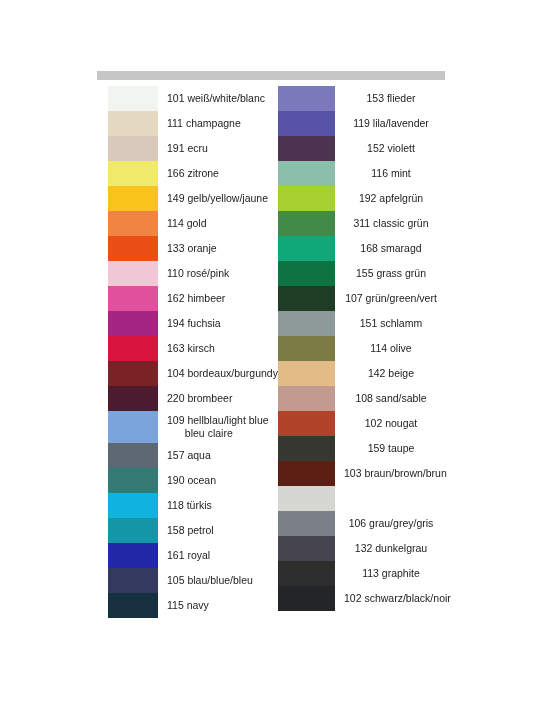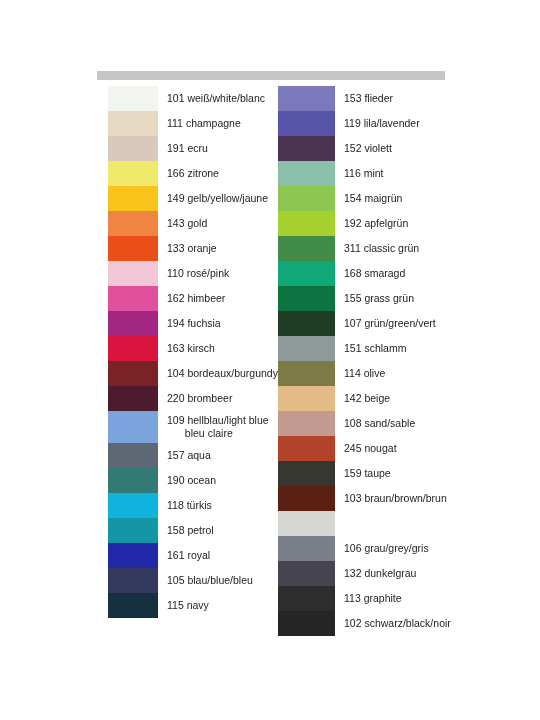--- a/index.html
+++ b/index.html
@@ -50,20 +50,21 @@
   }
 
   #column-left {
     margin-left: 108px;
     width: 160px;
   }
 
   #column-right {
     margin-left: 10px;
     width: 160px;
+    text-align: center;
   }
 
   .color-row {
     display: flex;
     flex-direction: row;
     align-items: stretch;
     height: 25px;
   }
 
   .color-row.tall {
@@ -142,21 +143,21 @@
         </div>
         <div class="color-row">
           <div class="swatch" style="background: rgb(249, 195, 28);"></div>
           <div class="label">
             <span class="line1">149 gelb/yellow/jaune</span>
           </div>
         </div>
         <div class="color-row">
           <div class="swatch" style="background: rgb(240, 132, 66);"></div>
           <div class="label">
-            <span class="line1">143 gold</span>
+            <span class="line1">114 gold</span>
           </div>
         </div>
         <div class="color-row">
           <div class="swatch" style="background: rgb(234, 79, 24);"></div>
           <div class="label">
             <span class="line1">133 oranje</span>
           </div>
         </div>
         <div class="color-row">
           <div class="swatch" style="background: rgb(243, 200, 214);"></div>
@@ -263,26 +264,20 @@
             <span class="line1">152 violett</span>
           </div>
         </div>
         <div class="color-row">
           <div class="swatch" style="background: rgb(140, 191, 169);"></div>
           <div class="label">
             <span class="line1">116 mint</span>
           </div>
         </div>
         <div class="color-row">
-          <div class="swatch" style="background: rgb(143, 198, 81);"></div>
-          <div class="label">
-            <span class="line1">154 maigrün</span>
-          </div>
-        </div>
-        <div class="color-row">
           <div class="swatch" style="background: rgb(166, 208, 46);"></div>
           <div class="label">
             <span class="line1">192 apfelgrün</span>
           </div>
         </div>
         <div class="color-row">
           <div class="swatch" style="background: rgb(66, 138, 71);"></div>
           <div class="label">
             <span class="line1">311 classic grün</span>
           </div>
@@ -325,21 +320,21 @@
         </div>
         <div class="color-row">
           <div class="swatch" style="background: rgb(195, 154, 144);"></div>
           <div class="label">
             <span class="line1">108 sand/sable</span>
           </div>
         </div>
         <div class="color-row">
           <div class="swatch" style="background: rgb(176, 67, 42);"></div>
           <div class="label">
-            <span class="line1">245 nougat</span>
+            <span class="line1">102 nougat</span>
           </div>
         </div>
         <div class="color-row">
           <div class="swatch" style="background: rgb(55, 55, 50);"></div>
           <div class="label">
             <span class="line1">159 taupe</span>
           </div>
         </div>
         <div class="color-row">
           <div class="swatch" style="background: rgb(92, 31, 20);"></div>

